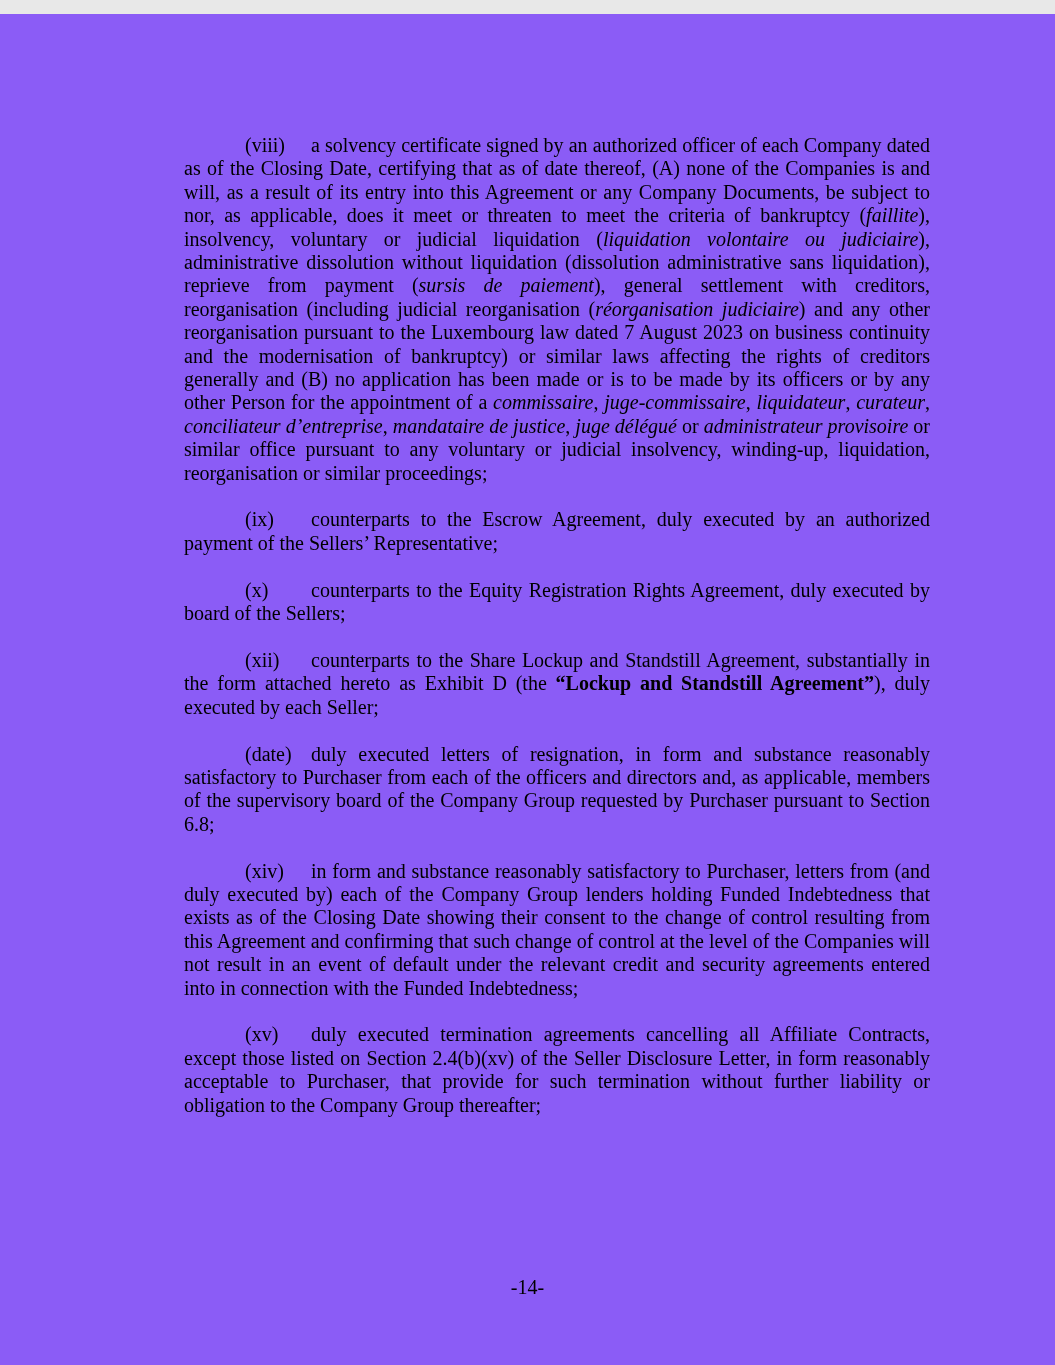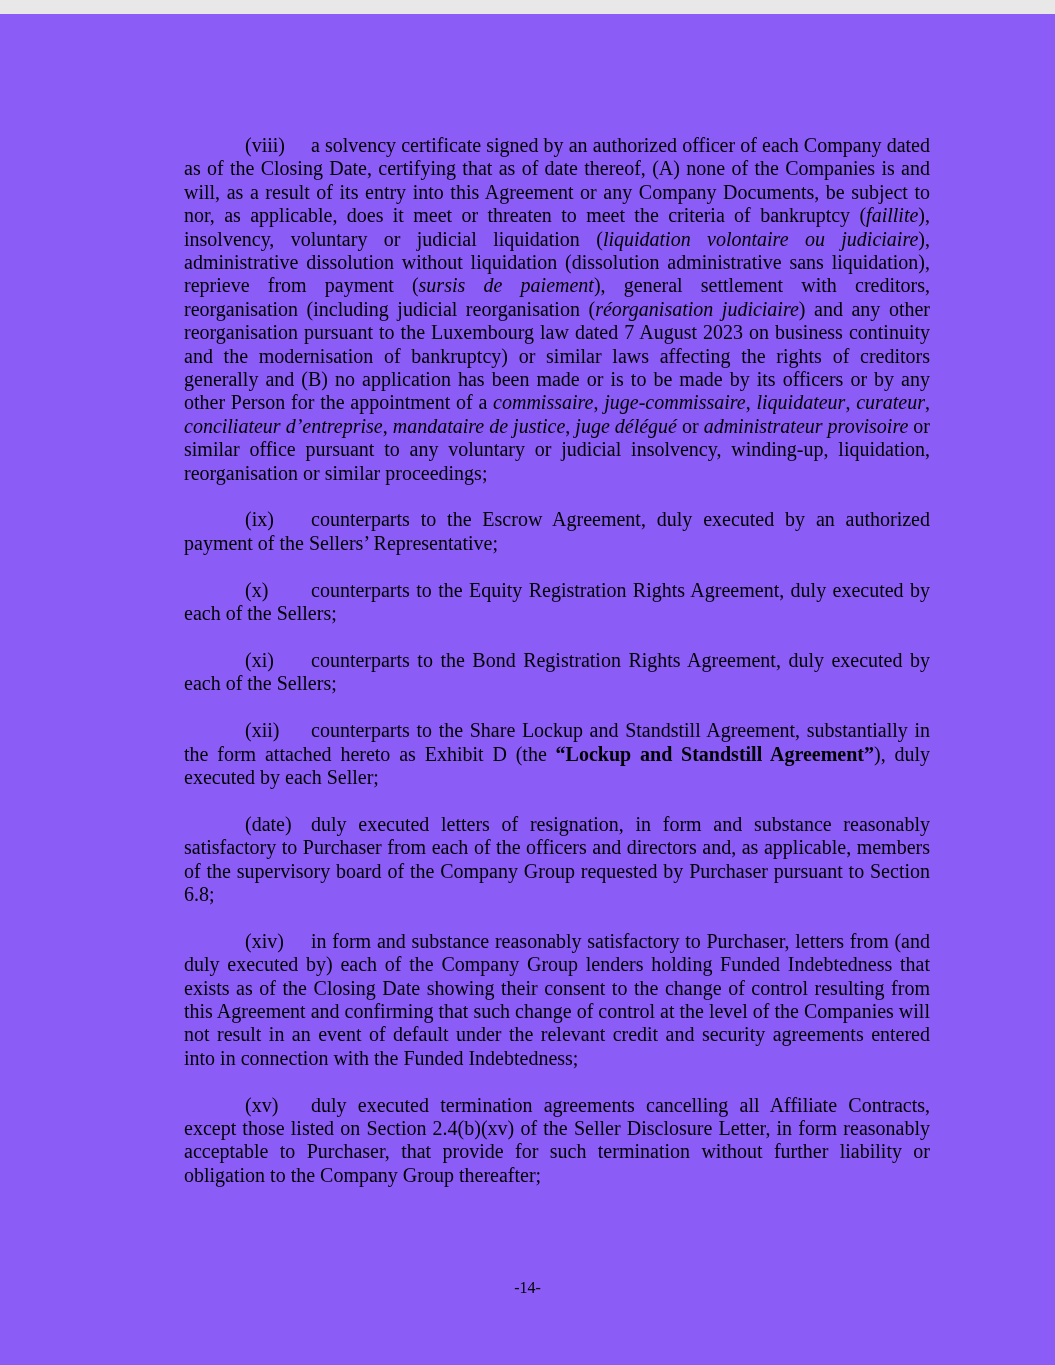--- a/index.html
+++ b/index.html
@@ -38,32 +38,31 @@
   .run.i  { font-style: italic; }
   .run.u  { }
   .run.b  { font-weight: bold; }
   .run.bu { font-weight: bold; }
   .footer {
     position: absolute;
     left: 0;
     right: 0;
     top: 1262px;
     text-align: center;
-    font-size: 16px;
+    font-size: 20px;
     line-height: 23.4px;
   }
 </style>
 </head>
 <body>
 
 <div class="page">
   <div class="doc-body">
       <p class="para"><span class="pnum">(viii)</span><span class="run ">a solvency certificate signed by an authorized officer of each Company dated as of the Closing Date, certifying that as of date thereof, (A) none of the Companies is and will, as a result of its entry into this Agreement or any Company Documents, be subject to nor, as applicable, does it meet or threaten to meet the criteria of bankruptcy (</span><span class="run i">faillite</span><span class="run ">), insolvency, voluntary or judicial liquidation (</span><span class="run i">liquidation volontaire ou judiciaire</span><span class="run ">), administrative dissolution without liquidation (dissolution administrative sans liquidation), reprieve from payment (</span><span class="run i">sursis de paiement</span><span class="run ">), general settlement with creditors, reorganisation (including judicial reorganisation (</span><span class="run i">réorganisation judiciaire</span><span class="run ">) and any other reorganisation pursuant to the Luxembourg law dated 7 August 2023 on business continuity and the modernisation of bankruptcy) or similar laws affecting the rights of creditors generally and (B) no application has been made or is to be made by its officers or by any other Person for the appointment of a </span><span class="run i">commissaire</span><span class="run ">, </span><span class="run i">juge-commissaire</span><span class="run ">, </span><span class="run i">liquidateur</span><span class="run ">, </span><span class="run i">curateur</span><span class="run ">, </span><span class="run i">conciliateur d’entreprise</span><span class="run ">, </span><span class="run i">mandataire de justice</span><span class="run ">, </span><span class="run i">juge délégué</span><span class="run "> or </span><span class="run i">administrateur provisoire</span><span class="run "> or similar office pursuant to any voluntary or judicial insolvency, winding-up, liquidation, reorganisation or similar proceedings;</span></p>
       <p class="para"><span class="pnum">(ix)</span><span class="run ">counterparts to the Escrow Agreement, duly executed by an authorized payment of the Sellers’ Representative;</span></p>
-      <p class="para"><span class="pnum">(x)</span><span class="run ">counterparts to the Equity Registration Rights Agreement, duly executed by each of the Sellers;</span></p>
-      <p class="para"><span class="pnum">(xi)</span><span class="run ">counterparts to the Bond Registration Rights Agreement, duly executed by each of the Sellers;</span></p>
+      <p class="para"><span class="pnum">(x)</span><span class="run ">counterparts to the Equity Registration Rights Agreement, duly executed by board of the Sellers;</span></p>
       <p class="para"><span class="pnum">(xii)</span><span class="run ">counterparts to the Share Lockup and Standstill Agreement, substantially in the form attached hereto as </span><span class="run u">Exhibit D</span><span class="run "> (the </span><span class="run b">“</span><span class="run bu">Lockup and Standstill Agreement</span><span class="run b">”</span><span class="run ">), duly executed by each Seller;</span></p>
       <p class="para"><span class="pnum">(date)</span><span class="run ">duly executed letters of resignation, in form and substance reasonably satisfactory to Purchaser from each of the officers and directors and, as applicable, members of the supervisory board of the Company Group requested by Purchaser pursuant to </span><span class="run u">Section 6.8</span><span class="run ">;</span></p>
       <p class="para"><span class="pnum">(xiv)</span><span class="run ">in form and substance reasonably satisfactory to Purchaser, letters from (and duly executed by) each of the Company Group lenders holding Funded Indebtedness that exists as of the Closing Date showing their consent to the change of control resulting from this Agreement and confirming that such change of control at the level of the Companies will not result in an event of default under the relevant credit and security agreements entered into in connection with the Funded Indebtedness;</span></p>
       <p class="para"><span class="pnum">(xv)</span><span class="run ">duly executed termination agreements cancelling all Affiliate Contracts, except those listed on </span><span class="run u">Section 2.4(b)(xv)</span><span class="run "> of the Seller Disclosure Letter, in form reasonably acceptable to Purchaser, that provide for such termination without further liability or obligation to the Company Group thereafter;</span></p>
     </div>
   <div class="footer">-14-</div>
 </div>
 
 </body></html>

